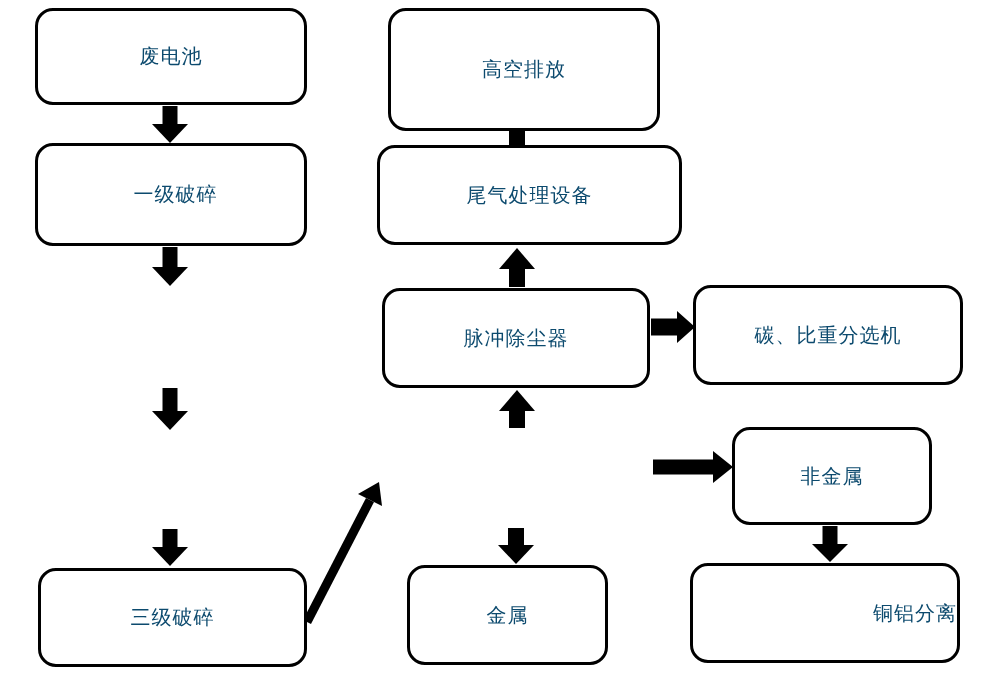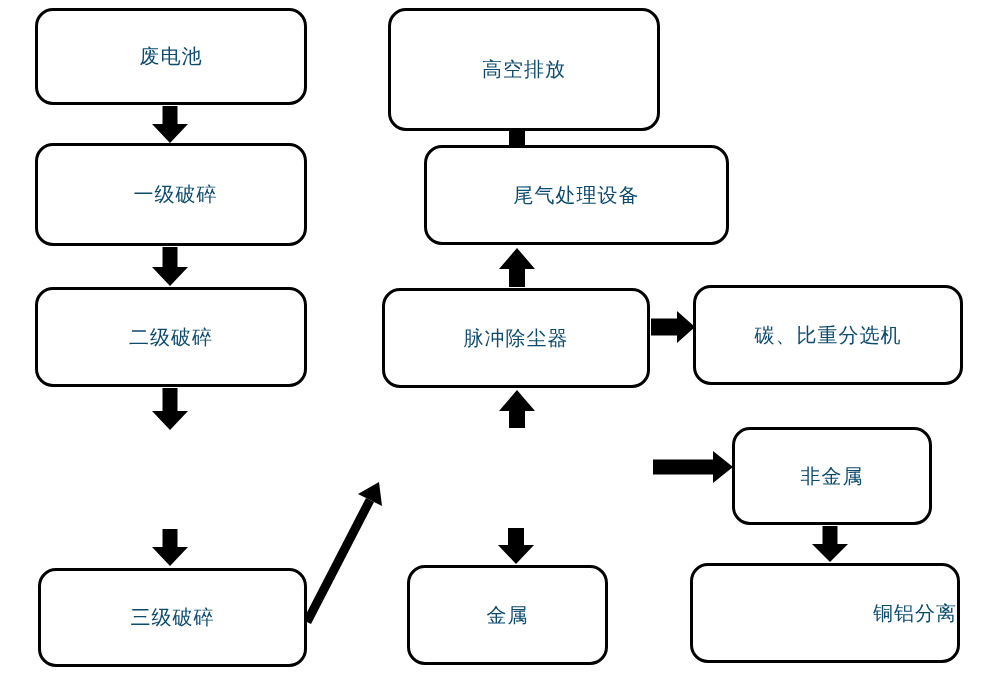--- a/index.html
+++ b/index.html
@@ -98,31 +98,28 @@
       <polygon points="812,544 848,544 830,562" fill="#000"></polygon>
     </g>
   </svg>
 
   <div class="node" style="left:35px; top:8px; width:272px; height:97px;">
     <span>废电池</span>
   </div>
   <div class="node" style="left:35px; top:143px; width:272px; height:103px;padding-left:9px;">
     <span>一级破碎</span>
   </div>
-  <div class="node" style="left:35px; top:287px; width:272px; height:100px;">
-    <span>二级破碎</span>
-  </div>
   <div class="node" style="left:38px; top:568px; width:269px; height:99px;">
     <span>三级破碎</span>
   </div>
 
   <div class="node" style="left:388px; top:8px; width:272px; height:123px;">
     <span>高空排放</span>
   </div>
-  <div class="node" style="left:377px; top:145px; width:305px; height:100px;margin-left:47px;">
+  <div class="node" style="left:377px; top:145px; width:305px; height:100px;">
     <span>尾气处理设备</span>
   </div>
   <div class="node" style="left:382px; top:288px; width:268px; height:100px;">
     <span>脉冲除尘器</span>
   </div>
   <div class="node" style="left:407px; top:565px; width:201px; height:100px;">
     <span>金属</span>
   </div>
 
   <div class="node" style="left:693px; top:285px; width:270px; height:100px;">

